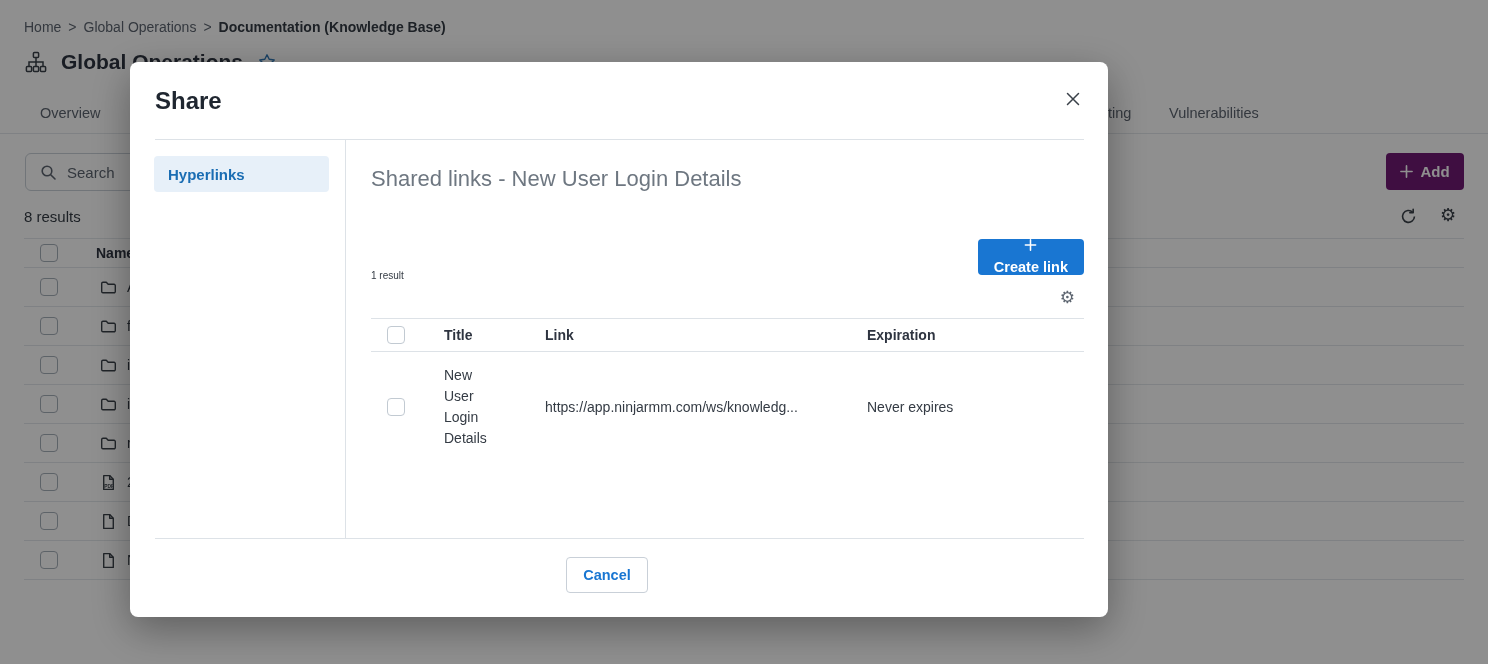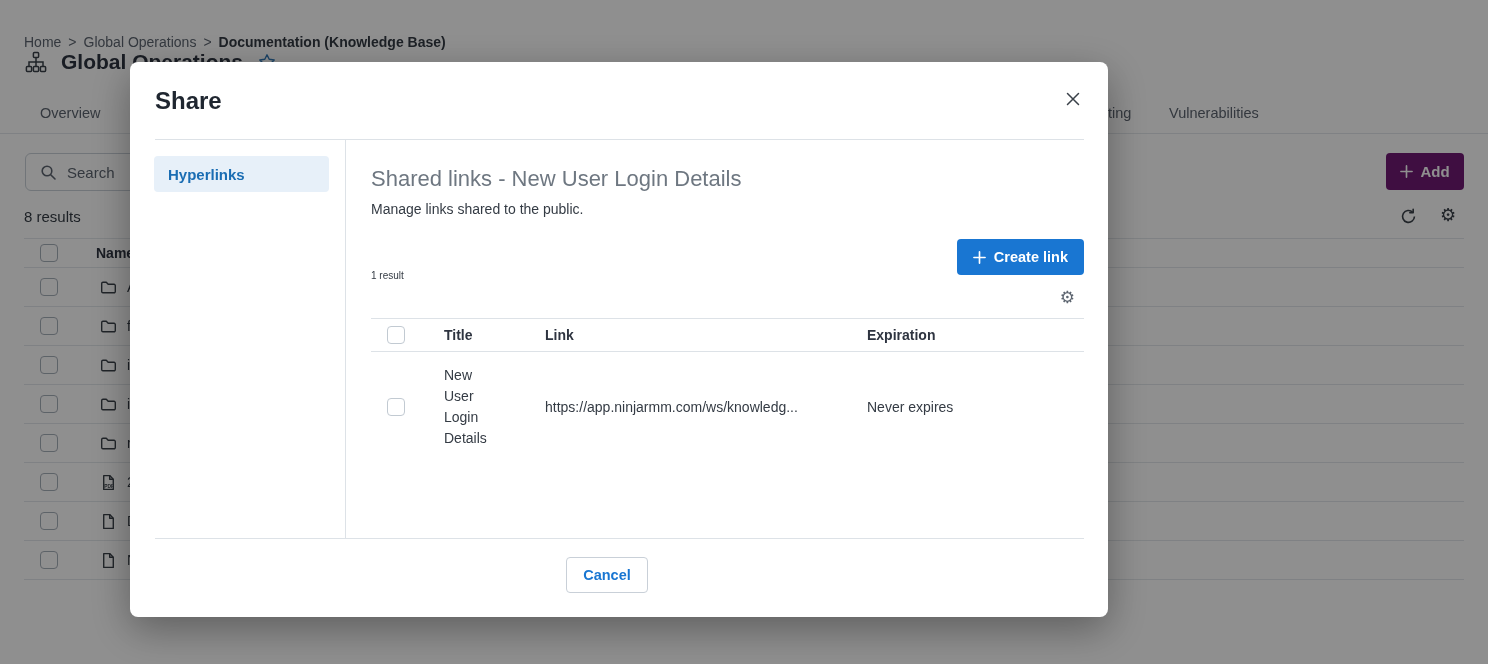--- a/index.html
+++ b/index.html
@@ -5,21 +5,21 @@
   * { margin:0; padding:0; box-sizing:border-box; }
   html,body { width:1488px; height:664px; overflow:hidden; }
   body {
     font-family:"Liberation Sans","DejaVu Sans",sans-serif;
     background:#ffffff; color:#343b44; position:relative;
   }
   svg { display:block; }
 
   
   .page { position:absolute; inset:0; }
-  .breadcrumb { position:absolute; left:24px; top:34px; display:flex; gap:7px;
+  .breadcrumb { position:absolute; left:24px; top:19px; display:flex; gap:7px;
     font-size:14px; color:#5d6570; align-items:center; }
   .bc-item { cursor:pointer; }
   .bc-current { color:#343b44; font-weight:700; }
   .title-row { position:absolute; left:24px; top:50px; display:flex; align-items:center; gap:13px; }
   .page-title { font-size:21px; font-weight:700; color:#2e3440; }
   .star { margin-left:2px; }
 
   .tabs-bar { position:absolute; left:0; right:0; top:100px; height:34px;
     border-bottom:1px solid #e3e7eb; font-size:14.5px; color:#5d6570; }
   .tab { position:absolute; top:5px; cursor:pointer; white-space:nowrap; }
@@ -69,21 +69,21 @@
   .side-item { height:36px; border-radius:4px; display:flex; align-items:center;
     padding:0 14px; font-size:15px; font-weight:600; cursor:pointer; }
   .side-item.active { background:#e7f0f9; color:#1a6db3; }
 
   .modal-main { flex:1; position:relative; padding:26px 24px 0 25px; }
   .shared-heading { font-size:22px; font-weight:400; color:#6e7781; }
   .shared-sub { margin-top:9px; font-size:14px; color:#343b44; }
   .result-count { position:absolute; left:25px; top:130px; font-size:10px; color:#343b44; }
   .btn-create { position:absolute; right:24px; top:99px; height:36px; padding:0 16px;
     background:#1976d2; border:none; border-radius:4px; color:#fff; font-size:14.5px;
-    font-weight:600; display:flex; align-items:center; gap:8px; cursor:pointer; font-family:inherit; }
+    font-weight:600; display:flex; align-items:center; gap:8px; cursor:pointer; font-family:inherit;flex-direction:column; }
   .link-gear { position:absolute; right:33px; top:149px; font-size:17px; color:#5d6570; line-height:1; }
 
   .links-table { position:absolute; left:25px; right:24px; top:178px; }
   .lt-head { height:34px; border-top:1px solid #dde2e7; border-bottom:1px solid #dde2e7;
     display:flex; align-items:center; font-size:14px; font-weight:700; color:#2e3440; }
   .lt-row { display:flex; align-items:center; padding:13px 0; font-size:14px; color:#343b44; }
   .cell-check { width:73px; flex:none; display:flex; }
   .cell-check .checkbox { margin-left:16px; border-color:#c2cad2; }
   .cell-title { width:101px; flex:none; }
   .cell-title .wrap { display:inline-block; width:56px; line-height:21px; }
@@ -258,21 +258,20 @@
   </div>
   <div class="hr"></div>
 
   <div class="modal-body">
     <div class="modal-sidebar">
       <div class="side-item active">Hyperlinks</div>
     </div>
 
     <div class="modal-main">
       <div class="shared-heading">Shared links - New User Login Details</div>
-      <div class="shared-sub">Manage links shared to the public.</div>
 
       <div class="result-count">1 result</div>
 
       <button class="btn-create">
         <svg width="13" height="13" style="color:#fff">
             <use href="#i-plus"></use>
           </svg>
         <span>Create link</span>
       </button>
       <button class="icon-btn link-gear">⚙</button>

